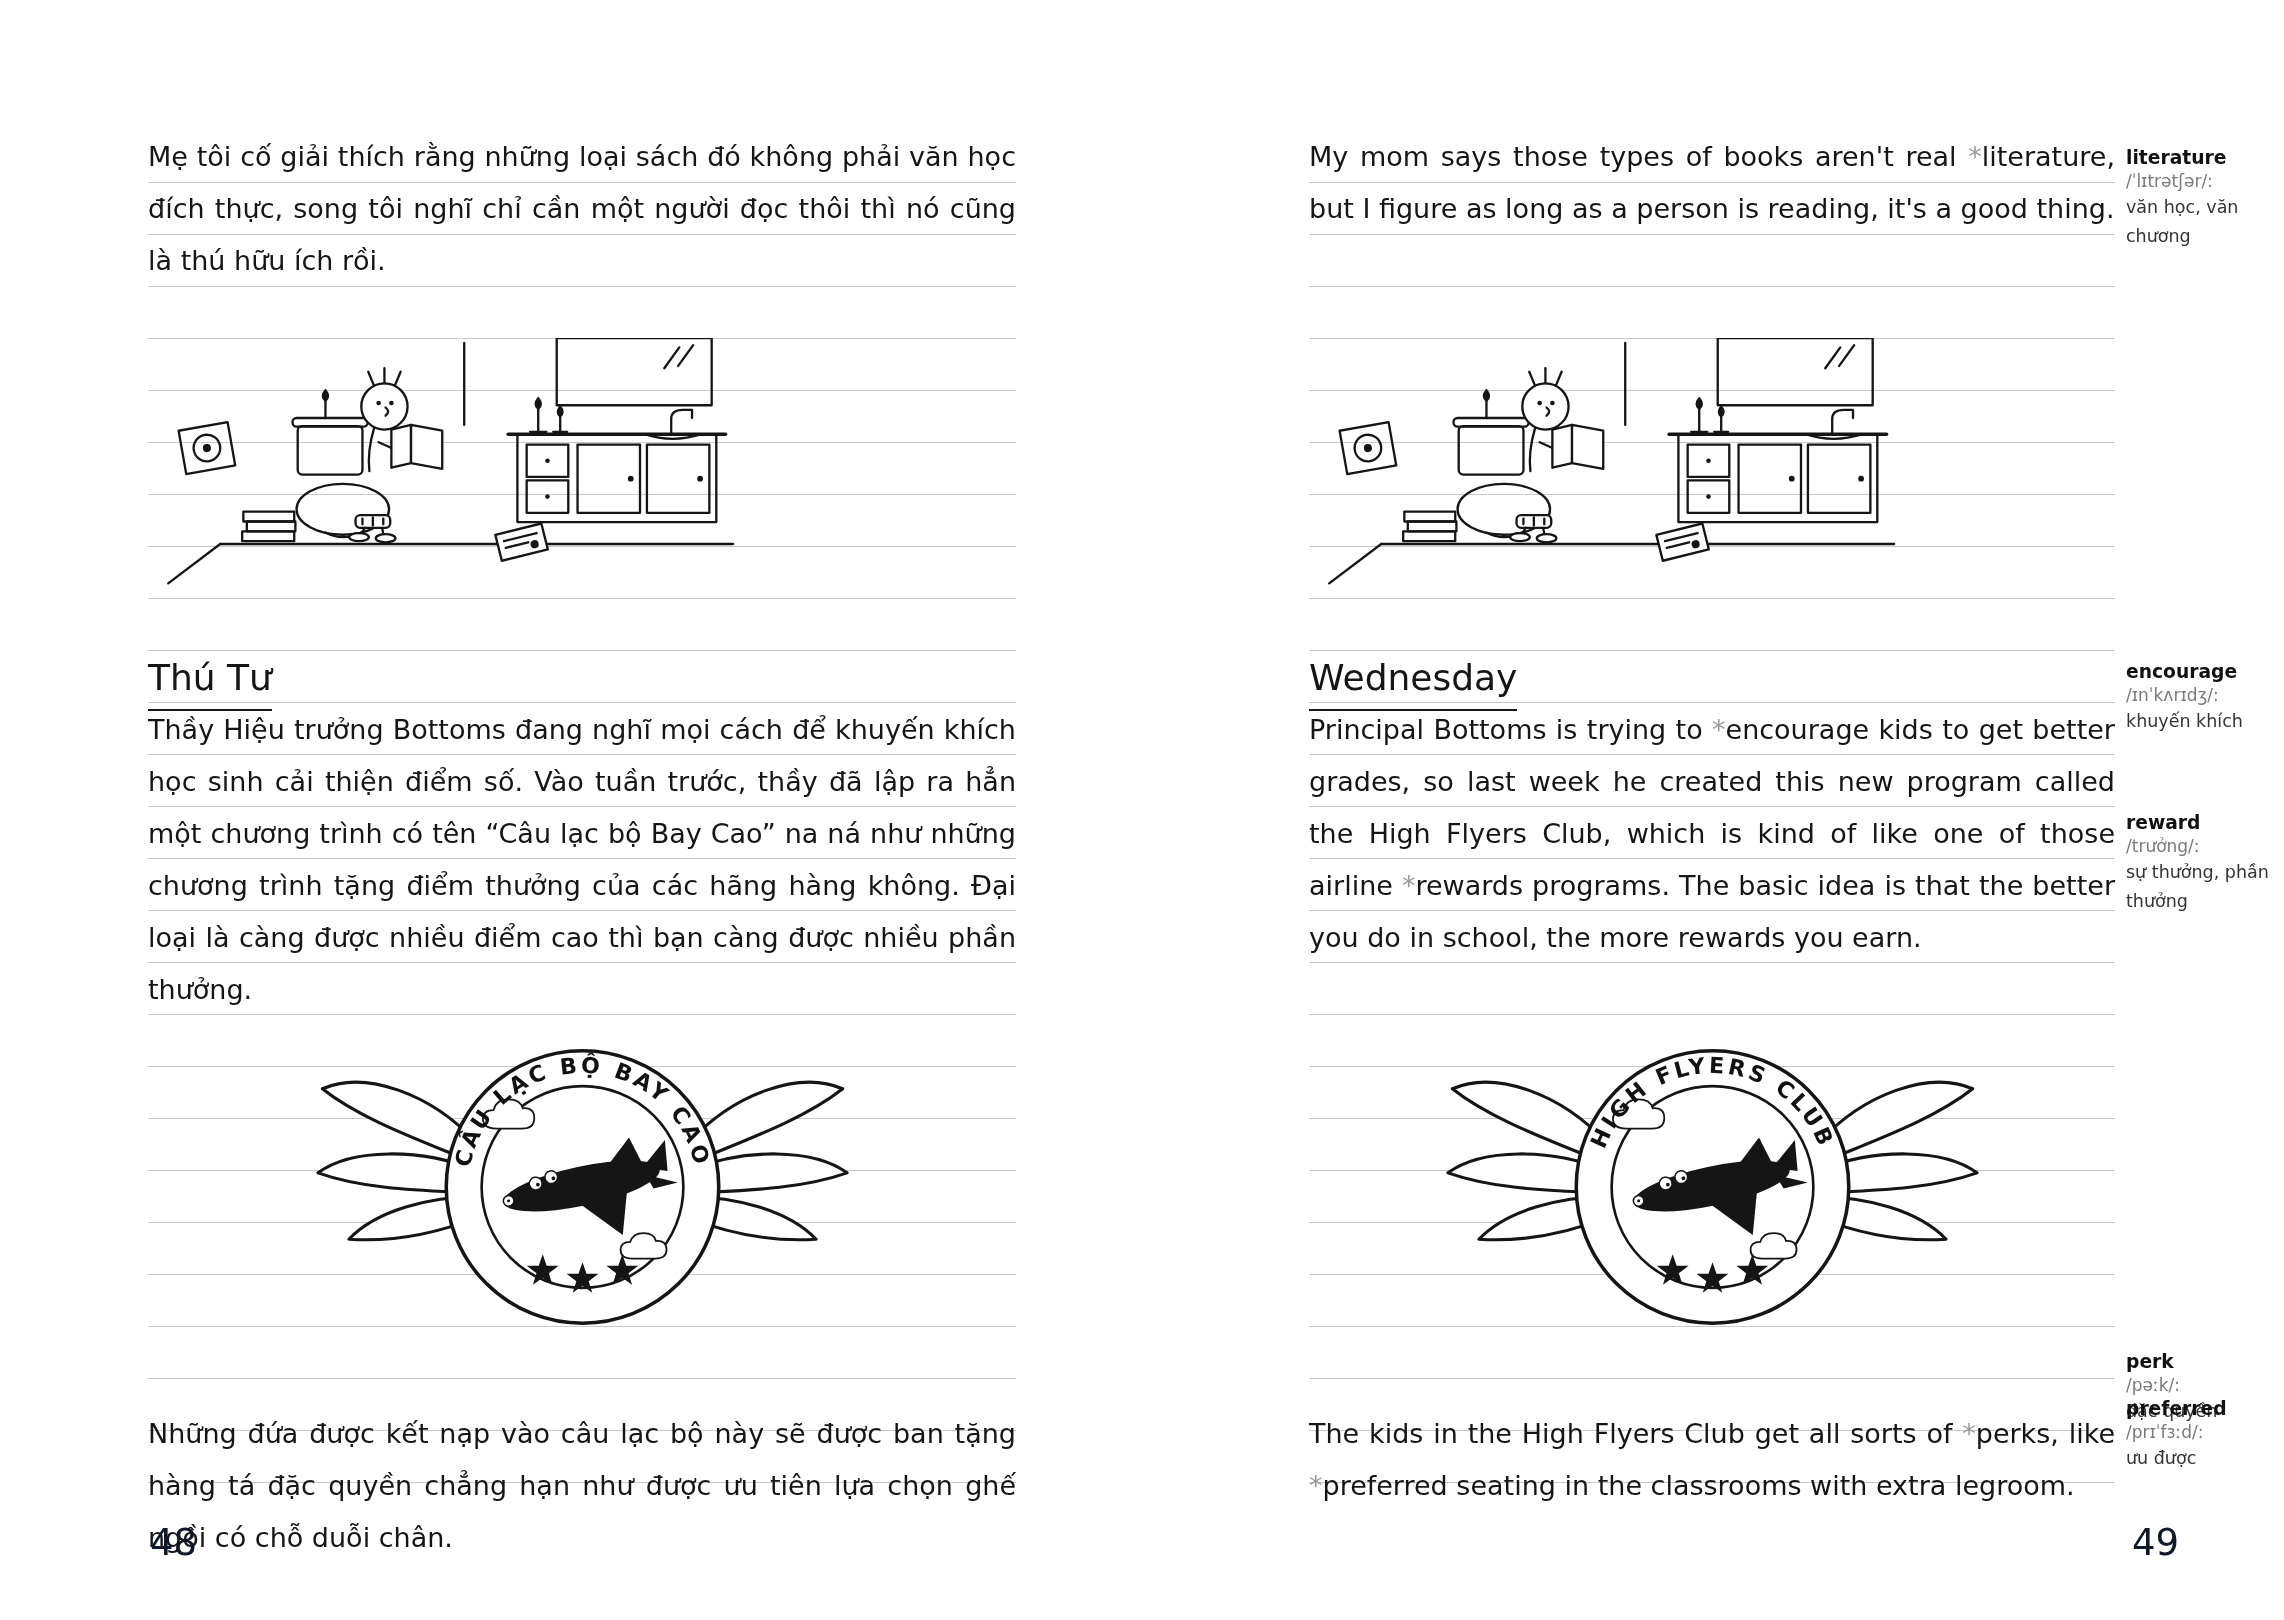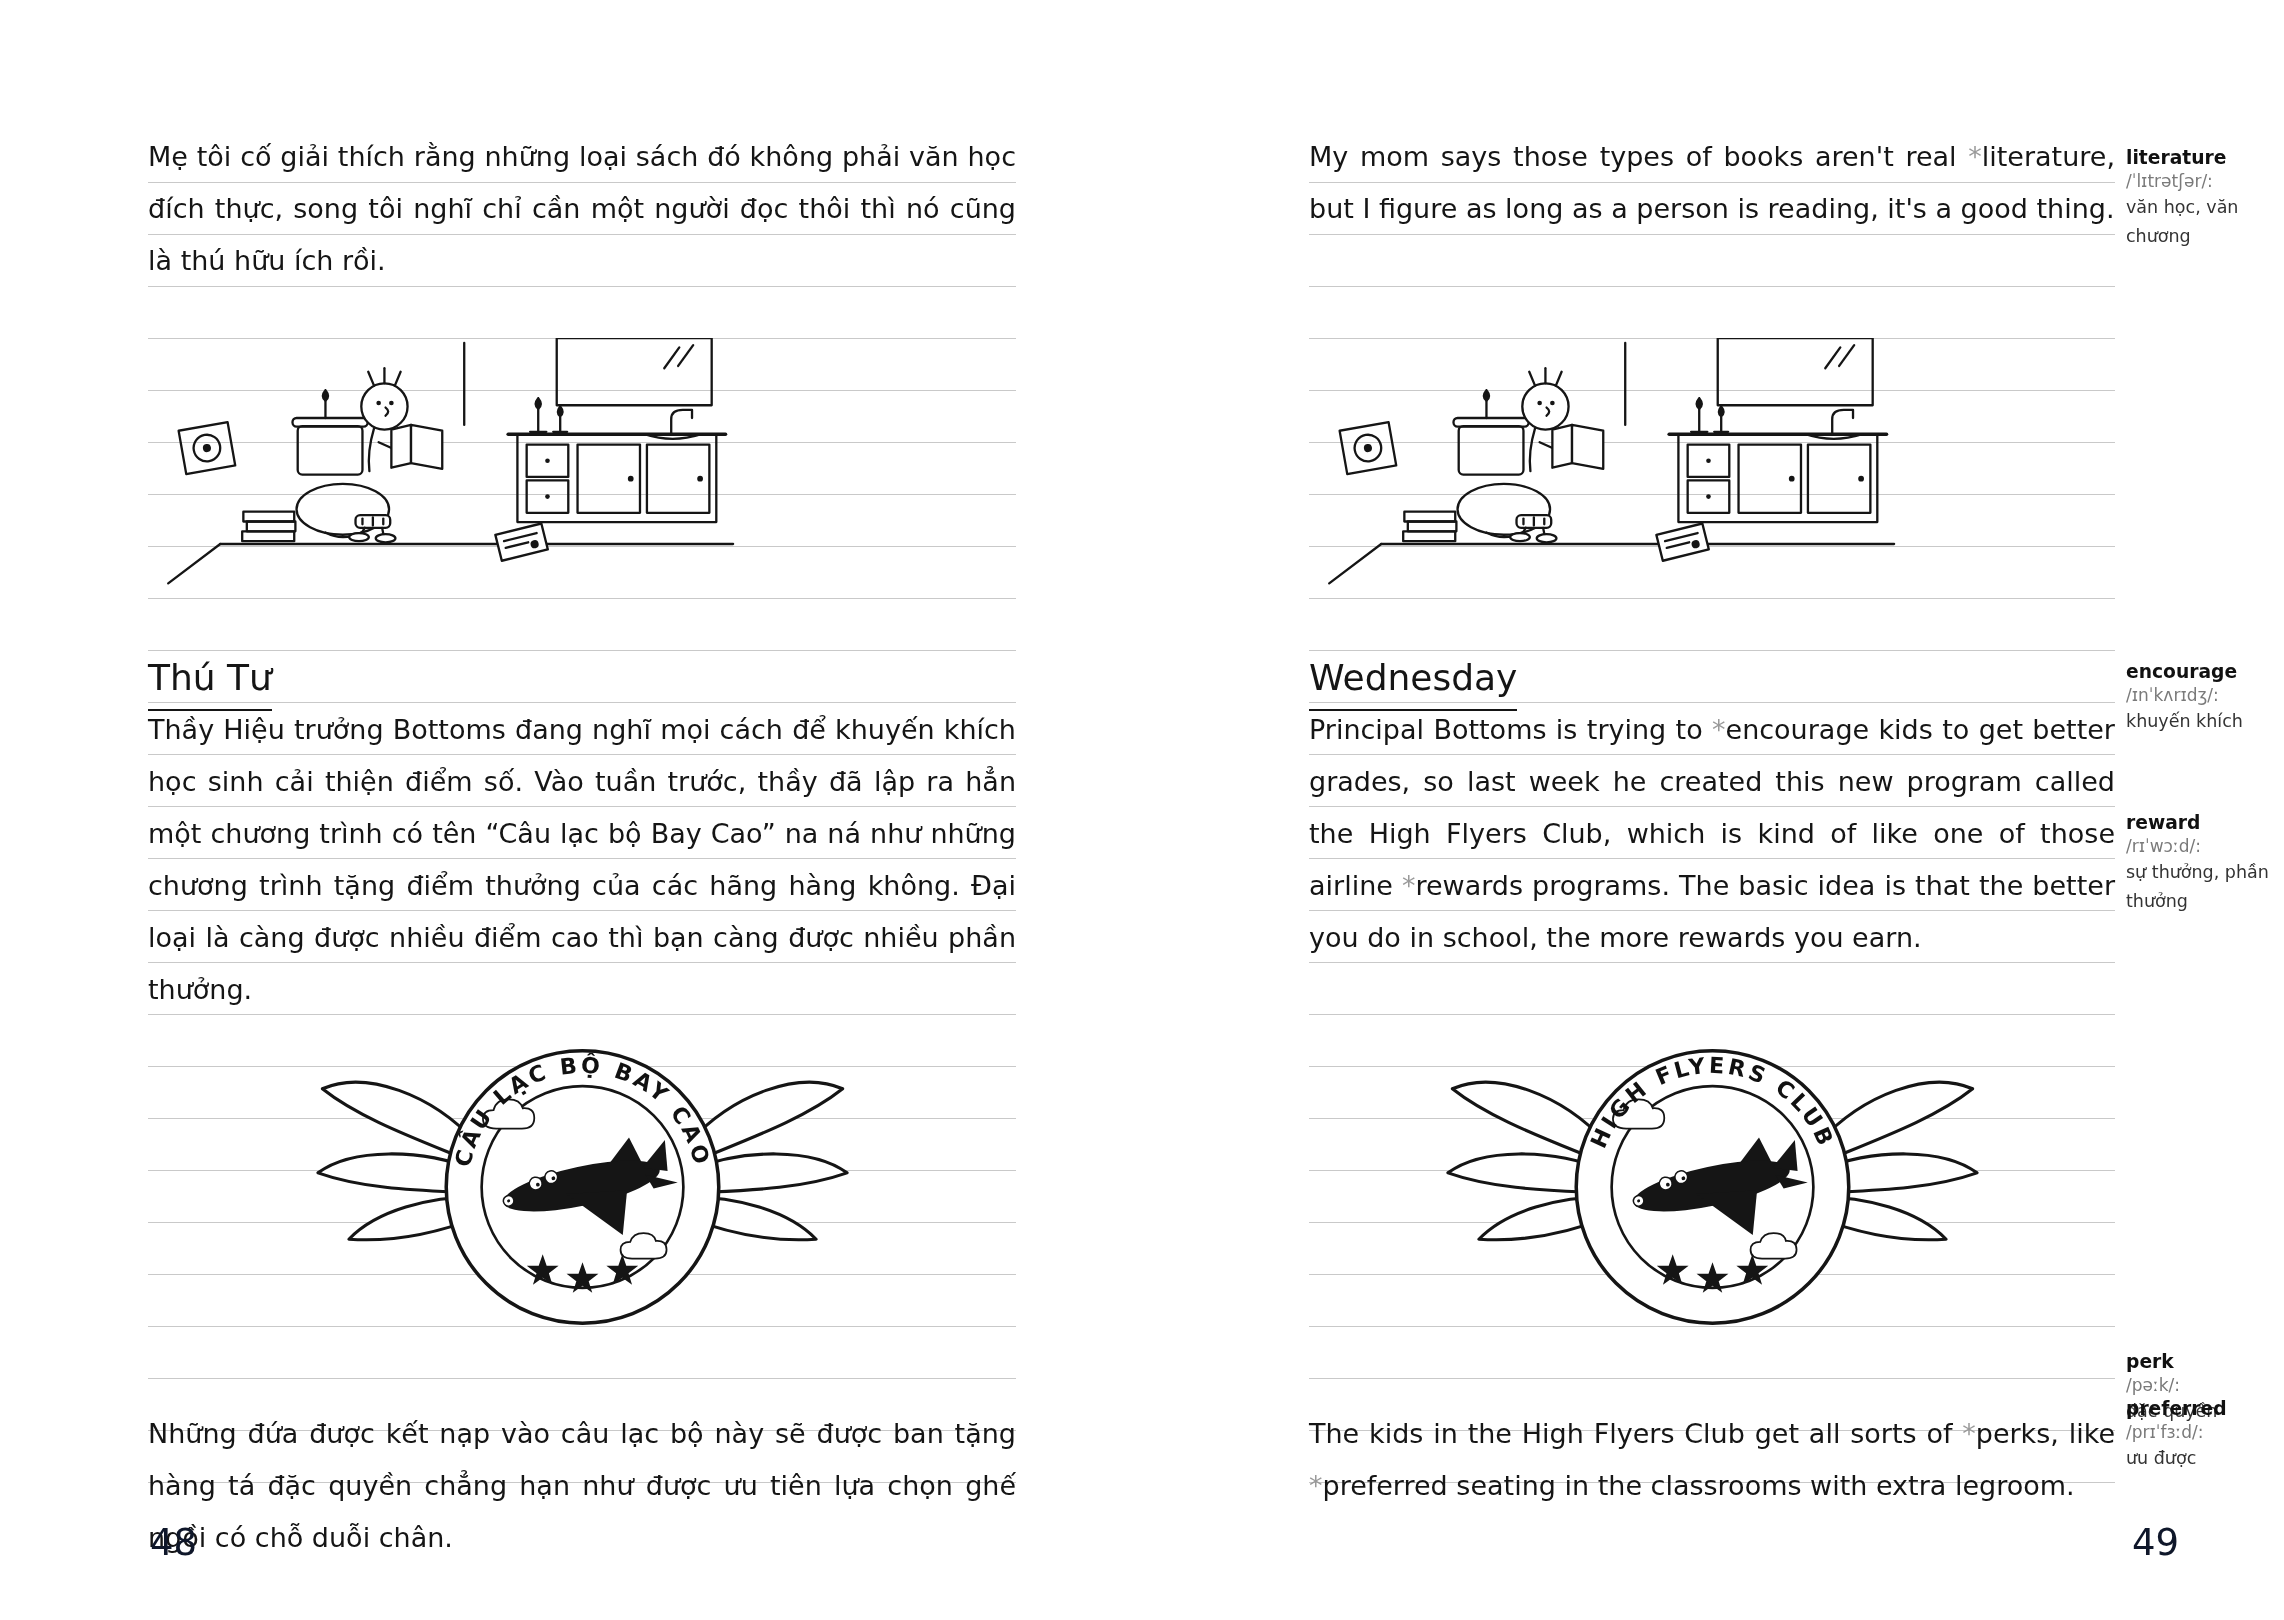--- a/index.html
+++ b/index.html
@@ -203,21 +203,21 @@
     <div class="vocab-phonetic">/ˈlɪtrətʃər/:</div>
     <div class="vocab-meaning">văn học, văn chương</div>
   </div>
   <div class="vocab-entry" style="top:659px">
     <div class="vocab-word">encourage</div>
     <div class="vocab-phonetic">/ɪnˈkʌrɪdʒ/:</div>
     <div class="vocab-meaning">khuyến khích</div>
   </div>
   <div class="vocab-entry" style="top:810px">
     <div class="vocab-word">reward</div>
-    <div class="vocab-phonetic">/rɪˈwɔːd/:</div>
+    <div class="vocab-phonetic">/trưởng/:</div>
     <div class="vocab-meaning">sự thưởng, phần thưởng</div>
   </div>
   <div class="vocab-entry" style="top:1349px">
     <div class="vocab-word">perk</div>
     <div class="vocab-phonetic">/pəːk/:</div>
     <div class="vocab-meaning">đặc quyền</div>
   </div>
   <div class="vocab-entry" style="top:1396px">
     <div class="vocab-word">preferred</div>
     <div class="vocab-phonetic">/prɪˈfɜːd/:</div>

